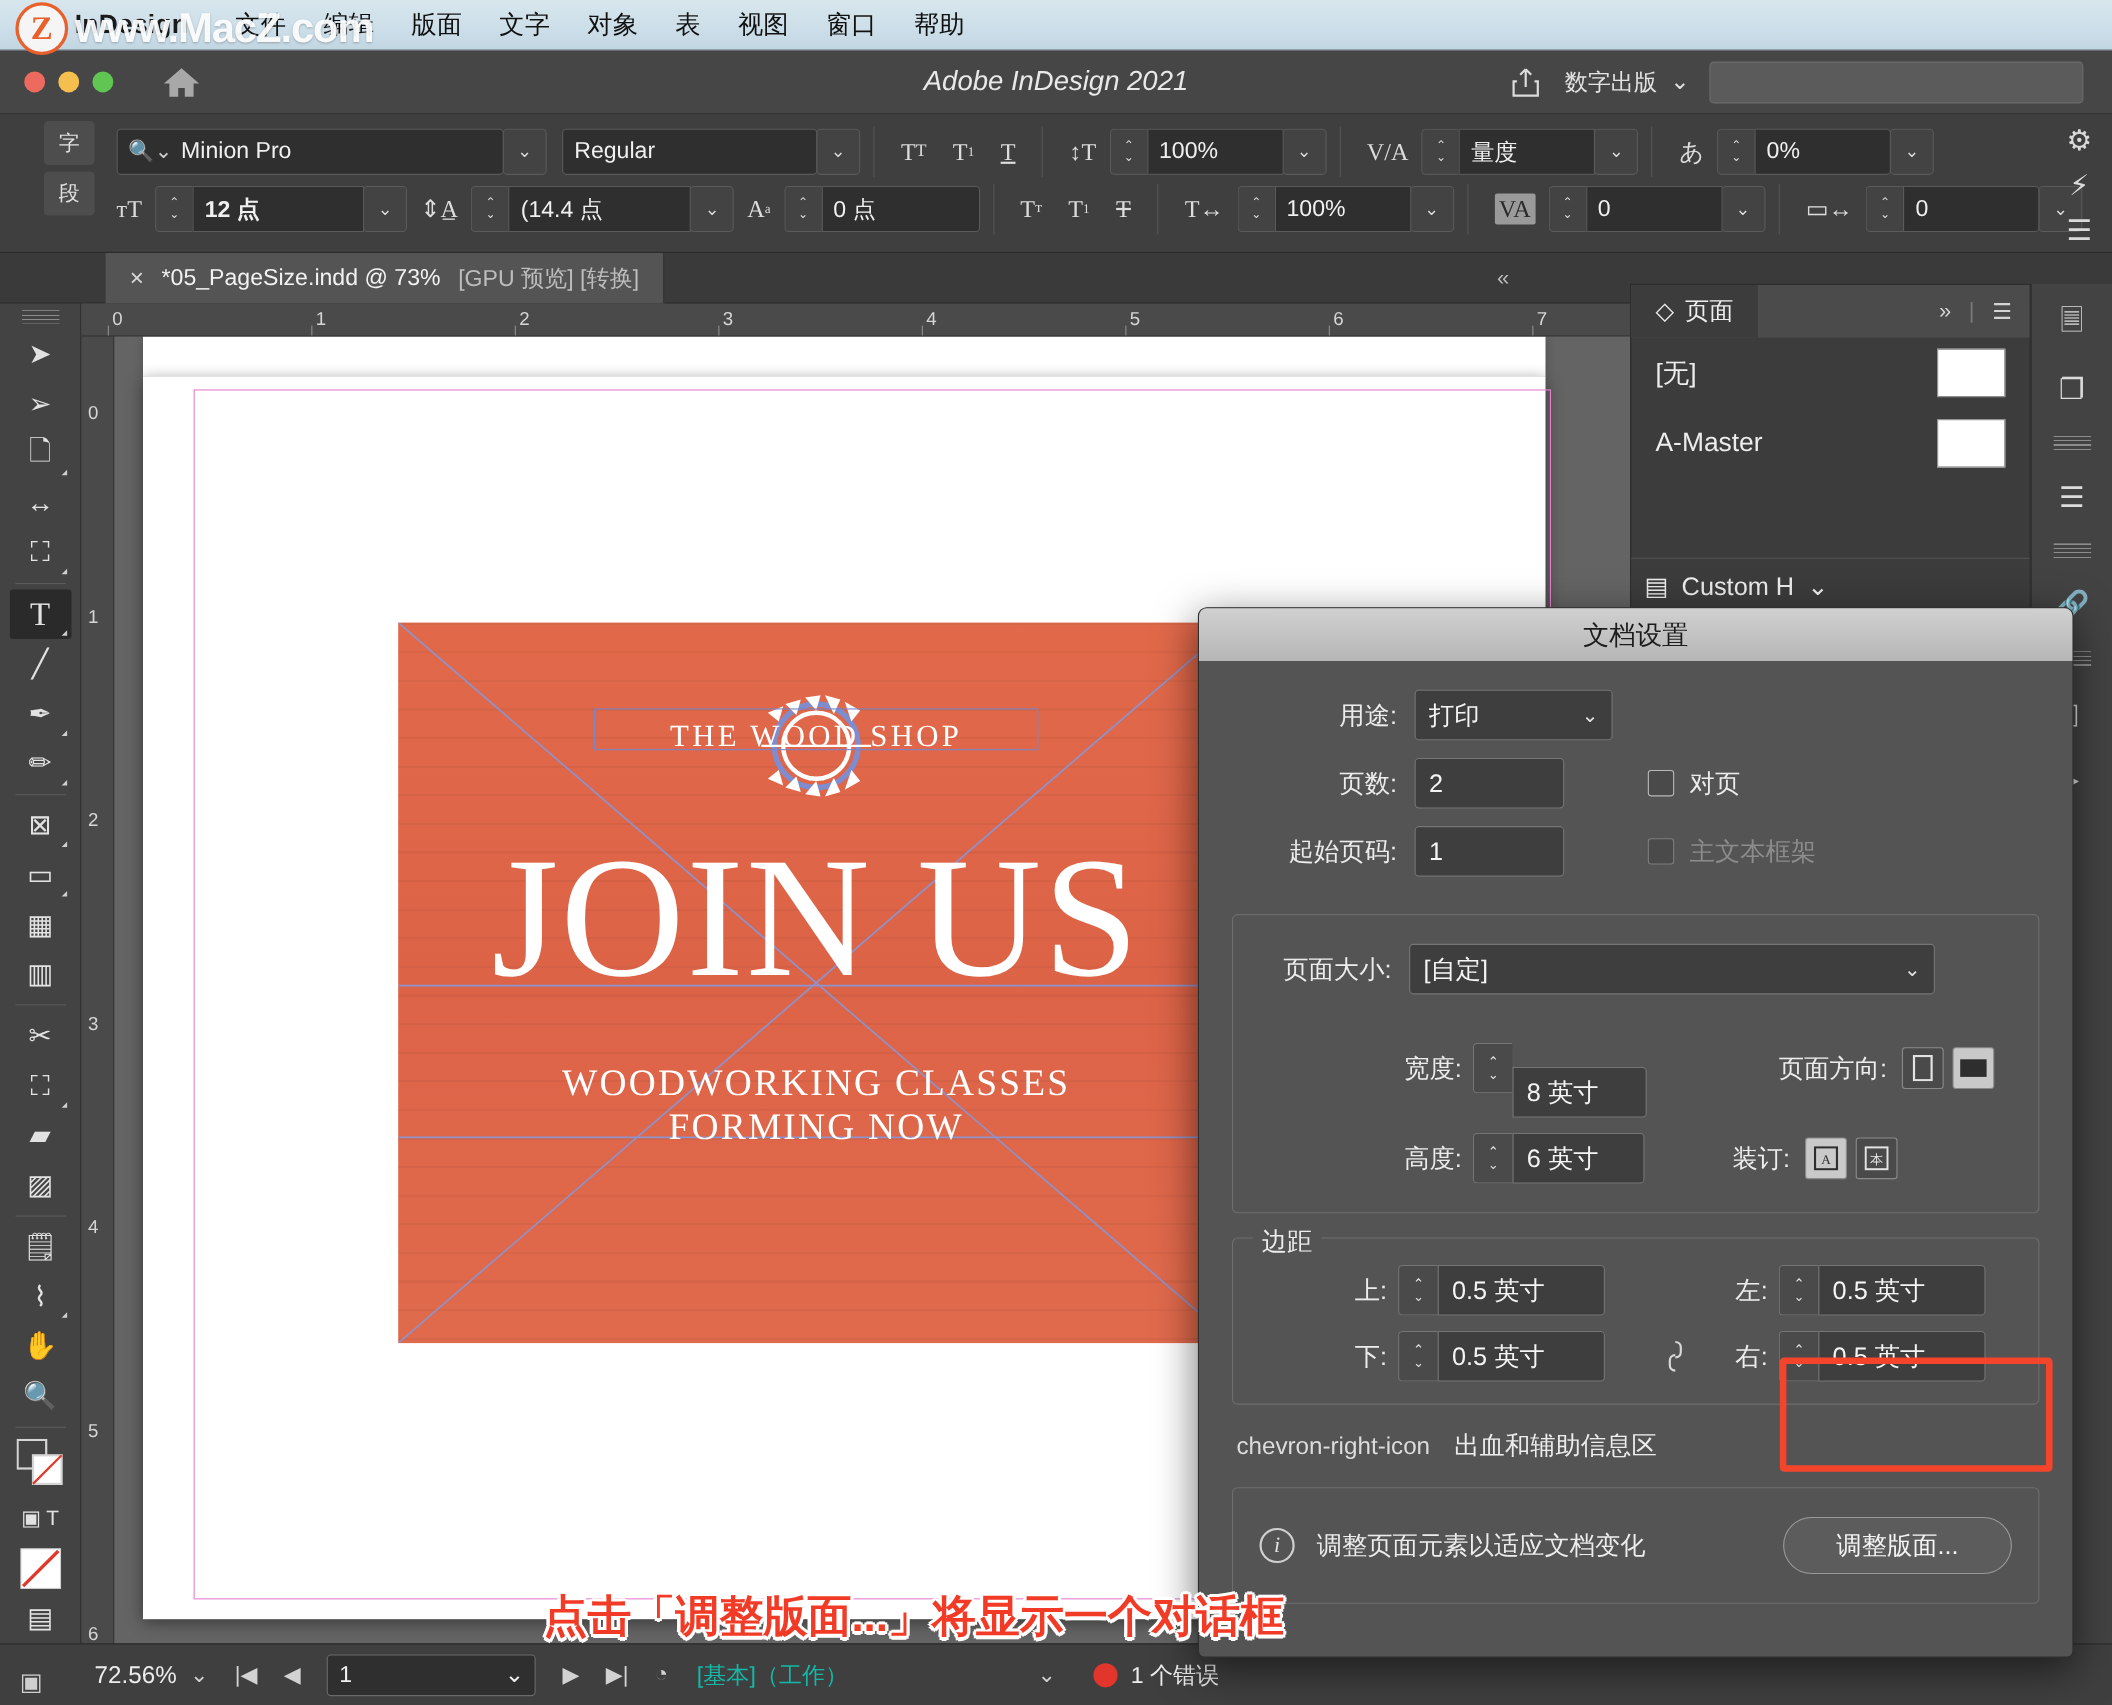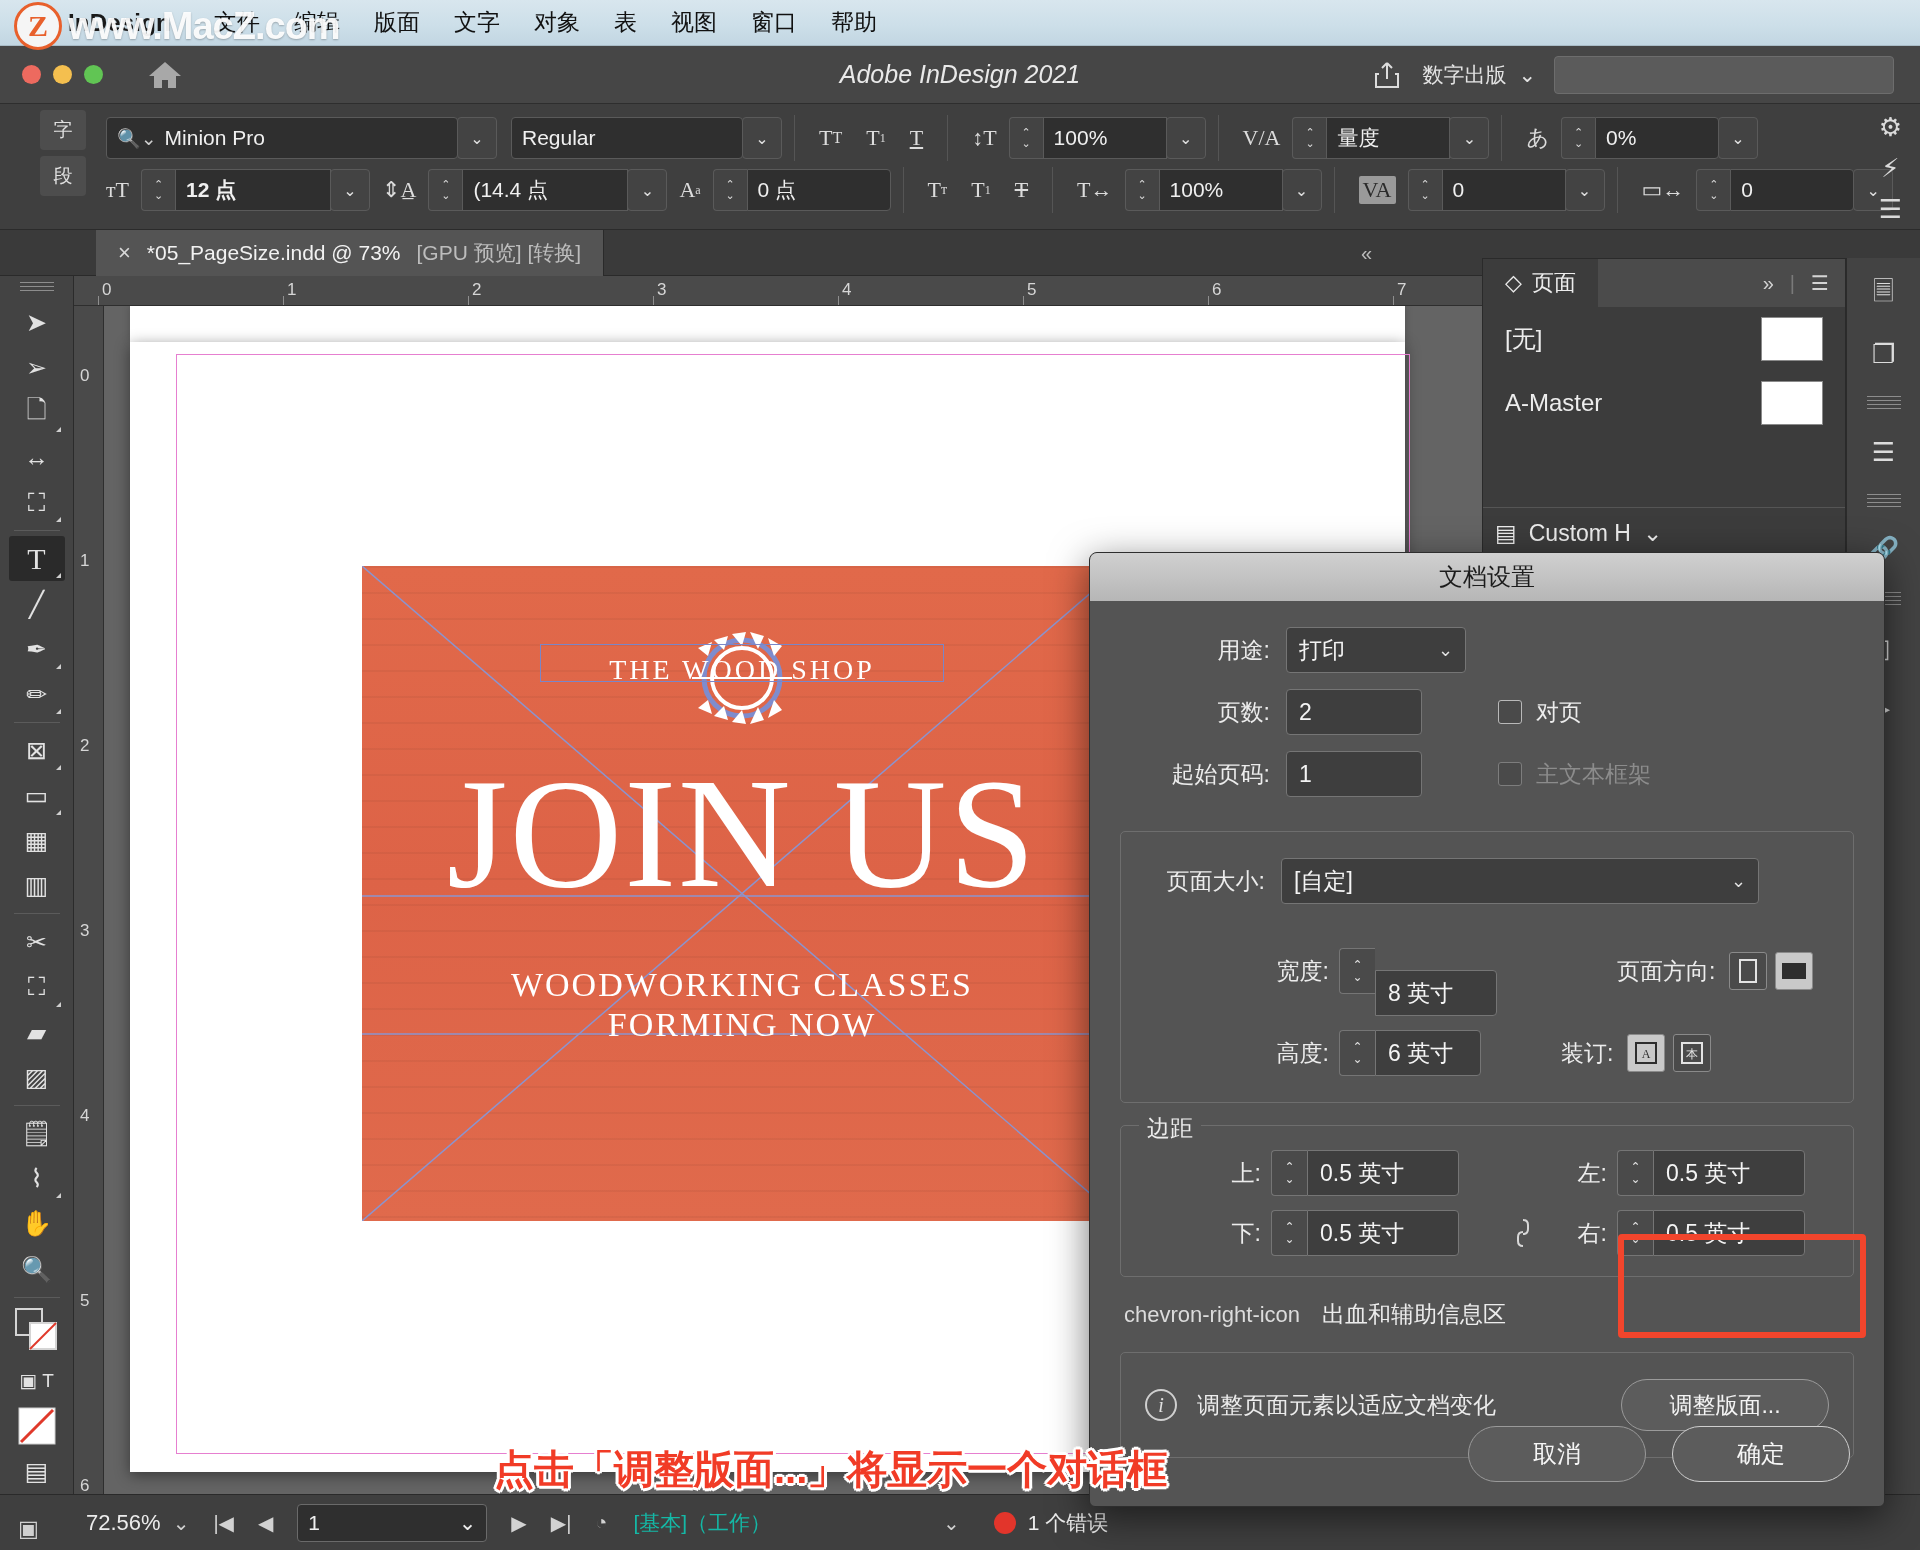--- a/index.html
+++ b/index.html
@@ -778,21 +778,21 @@
               </svg>
           </div>
         </div>
 
         <div class="drow" style="margin-bottom:6px;">
           <div class="dlabel" style="width:186px;margin-right:10px;">高度:</div>
           <div class="dstep">
               <span>⌃</span>
               <span>⌄</span>
             </div>
-          <div class="dfield" style="width:106px;border-radius:0 4px 4px 0;">
+          <div class="dfield" style="width:120px;border-radius:0 4px 4px 0;">
             <span>6 英寸</span>
           </div>
           <div class="dlabel" style="margin-left:80px;margin-right:14px;">装订:</div>
           <div class="bind-btn active">
             <svg width="22" height="22" viewBox="0 0 22 22">
                 <rect x="1" y="1" width="20" height="20" fill="none" stroke="#2e2e2e" stroke-width="2"></rect>
                 <text x="11" y="16" font-size="12" text-anchor="middle" fill="#2e2e2e" font-family="serif">A</text>
               </svg>
           </div>
           <div class="bind-btn" style="margin-left:8px;">
@@ -859,24 +859,20 @@
 
       <div class="adjust-panel">
         <span class="info-ic">i</span>
         <span class="adjust-txt">调整页面元素以适应文档变化</span>
         <span class="adjust-btn">调整版面...</span>
       </div>
     </div>
 
     <div class="hl-box"></div>
 
-    <div class="dlg-foot">
-      <span class="dbtn">取消</span>
-      <span class="dbtn primary">确定</span>
-    </div>
   </div>
 
   <div class="annot">点击「调整版面...」将显示一个对话框</div>
 
   <div class="statusbar">
     <span class="sb-corner">▣</span>
     <span class="sb-zoom">72.56%</span>
     <span class="sb-ic">⌄</span>
     <span class="sb-ic">|◀</span>
     <span class="sb-ic">◀</span>

